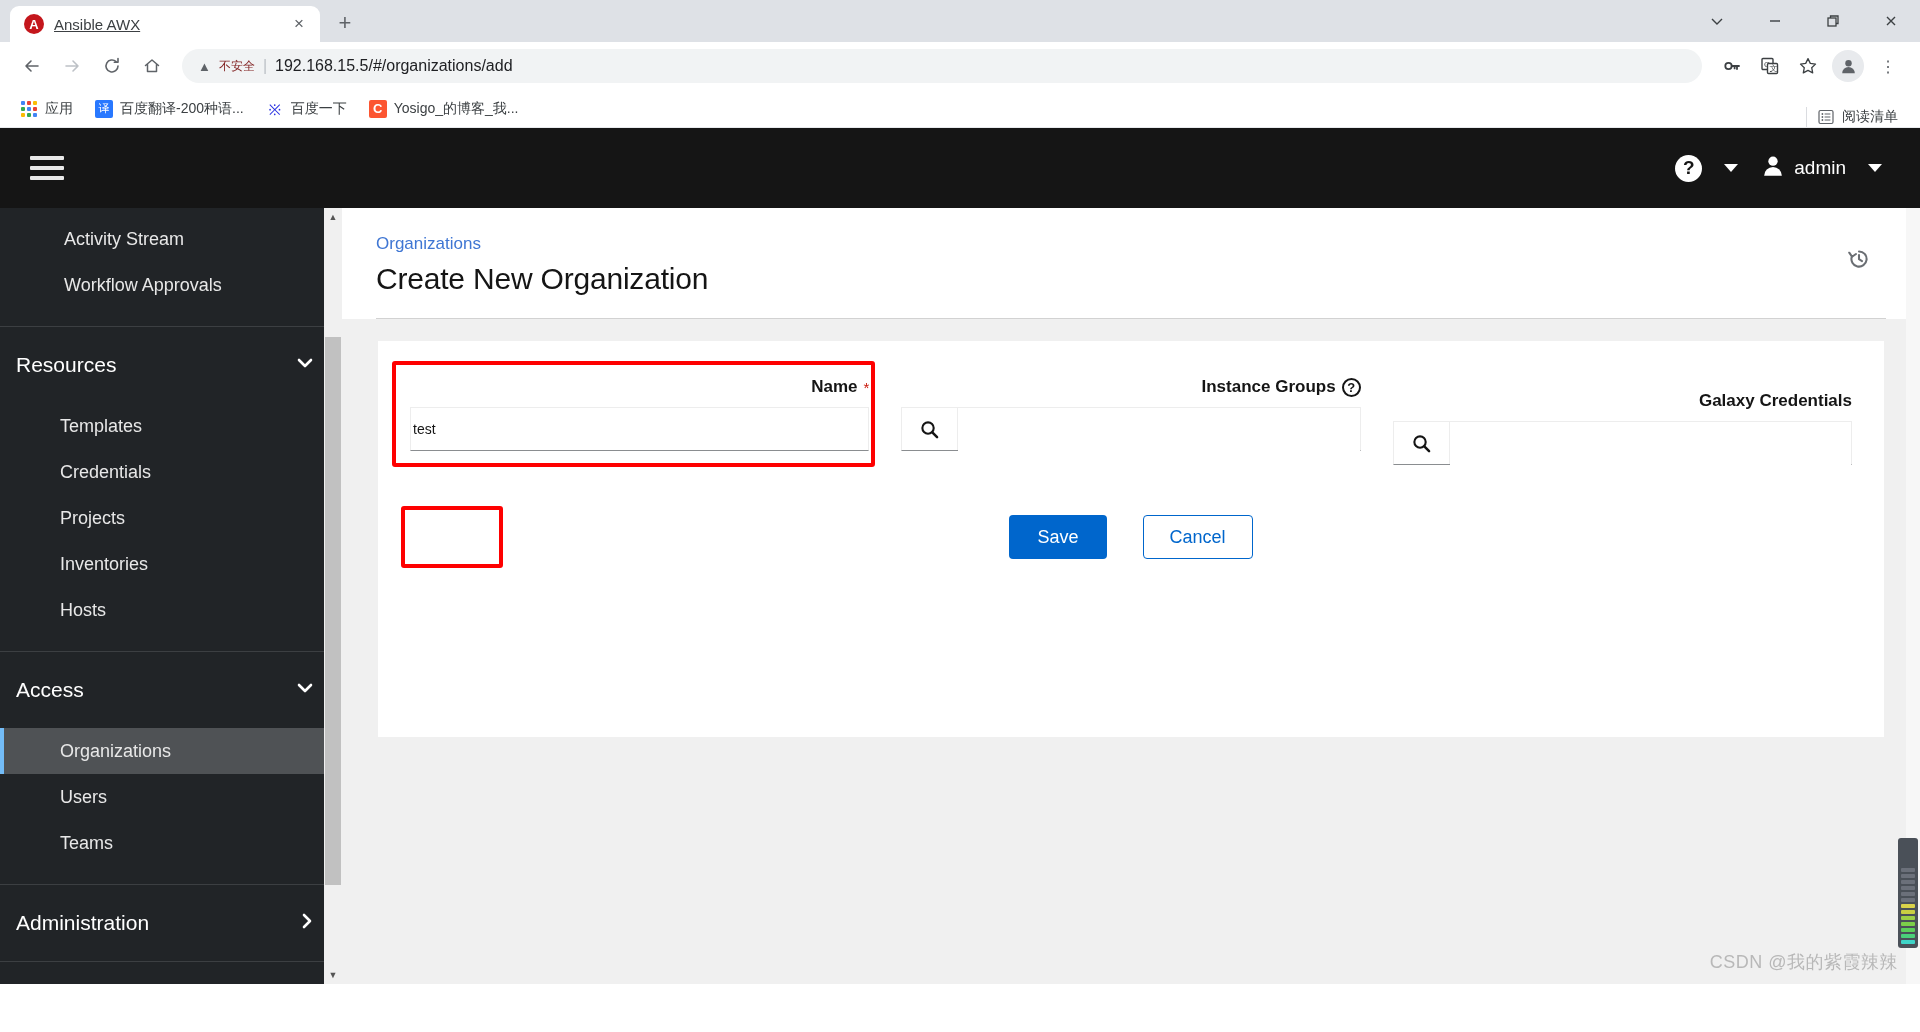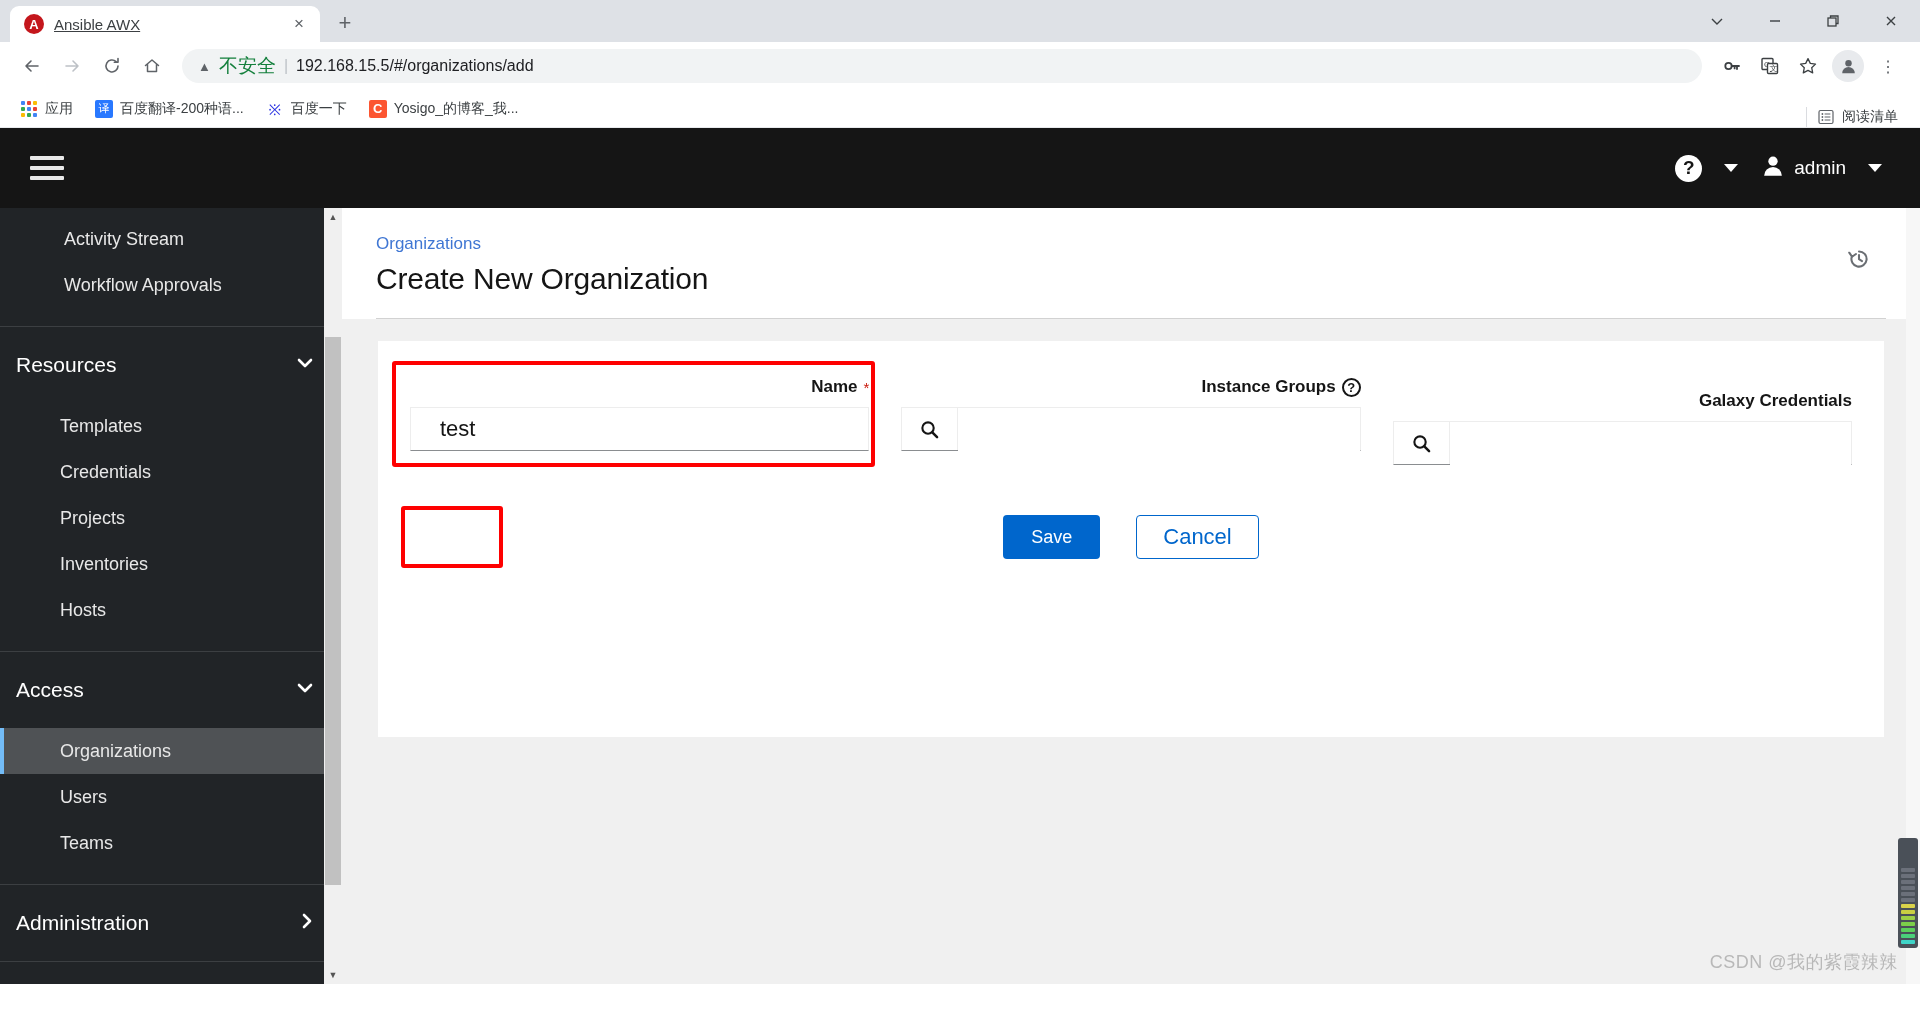--- a/index.html
+++ b/index.html
@@ -33,21 +33,21 @@
 
   .toolbar { height: 48px; background: #ffffff; display: flex; align-items: center; padding: 0 14px; gap: 4px; }
   .tb-icon { width: 36px; height: 36px; display: flex; align-items: center; justify-content: center;
     color: #5f6368; border-radius: 50%; }
   .omnibox {
     flex: 1; height: 34px; background: #f1f3f4; border-radius: 17px;
     display: flex; align-items: center; padding: 0 16px; gap: 8px; margin: 0 8px;
     font-size: 16px; color: #202124;
   }
   .warn-ico { font-size: 13px; color: #5f6368; }
-  .not-secure { color: #15803d; font-size: 19px; }
+  .not-secure { color: #7f1d1d; font-size: 12px; }
   .omni-div { color: #bdc1c6; }
   .tb-right { display: flex; align-items: center; gap: 2px; }
   .avatar-btn { width: 32px; height: 32px; border-radius: 50%; background: #e8eaed;
     display: flex; align-items: center; justify-content: center; margin: 0 4px; }
 
   .bookmarks { height: 38px; background: #ffffff; display: flex; align-items: center;
     padding: 0 12px; gap: 6px; border-bottom: 1px solid #e8eaed; position: relative; }
   .bm { display: flex; align-items: center; gap: 7px; padding: 4px 8px; border-radius: 4px;
     font-size: 14px; color: #3c4043; white-space: nowrap; }
   .bm-ico { width: 18px; height: 18px; flex: 0 0 auto; display: flex;
@@ -109,37 +109,37 @@
   .form-grid { display: grid; grid-template-columns: repeat(3, 1fr); column-gap: 32px; row-gap: 0; }
   .field { margin-bottom: 8px; position: relative; }
   .field-label { font-size: 17px; color: #151515; font-weight: bold; margin-bottom: 10px;
     display: flex; align-items: center; gap: 6px; justify-content: flex-end; }
   .req { color: #c9190b; font-size: 15px; font-weight: normal; }
   .help-ico { width: 19px; height: 19px; border-radius: 50%; border: 2px solid #151515;
     font-size: 13px; font-weight: bold; display: inline-flex; align-items: center;
     justify-content: center; line-height: 1; }
   .inp {
     height: 44px; border: 1px solid #ededed; border-bottom: 1px solid #8a8d90;
-    background: #fff; display: flex; align-items: center; padding: 0 29px;
-    font-size: 22px; color: #151515;
+    background: #fff; display: flex; align-items: center; padding: 0 2px;
+    font-size: 14px; color: #151515;
   }
   .lookup { height: 44px; border: 1px solid #ededed; border-bottom: 1px solid #8a8d90;
     display: flex; align-items: stretch; background: #fff; }
   .lookup-btn { width: 56px; border-right: 1px solid #ededed; display: flex;
     align-items: center; justify-content: center; }
   .lookup-inp { flex: 1; }
 
   .hl-name { position: absolute; left: -18px; top: -16px; width: calc(100% + 24px); height: 106px;
     border: 4px solid #fe0000; border-radius: 3px; pointer-events: none; }
 
   .actions { margin-top: 42px; display: flex; align-items: center; gap: 36px; position: relative; justify-content: center; }
   .btn-save { background: #0066cc; color: #fff; border: none; height: 44px; padding: 0 28px;
     font-size: 18px; border-radius: 4px; font-family: inherit; }
   .btn-cancel { background: #fff; color: #0066cc; border: 1px solid #0066cc; height: 44px;
-    padding: 0 26px; font-size: 22px; border-radius: 4px; font-family: inherit; }
+    padding: 0 26px; font-size: 18px; border-radius: 4px; font-family: inherit; }
   .hl-save { position: absolute; left: -9px; top: -9px; width: 102px; height: 62px;
     border: 4px solid #fe0000; border-radius: 3px; pointer-events: none; }
 
   .watermark { position: absolute; right: 22px; bottom: 10px; font-size: 18px; color: #b8b8b8;
     letter-spacing: 0.5px; }
 
   
   .right-strip { position: absolute; right: 0; top: 0; width: 14px; height: 100%; background: #f7f7f7; }
   .vu-widget { position: absolute; right: 2px; bottom: 36px; width: 20px; height: 110px;
     background: #4a5058; border-radius: 3px; padding: 4px 3px;

